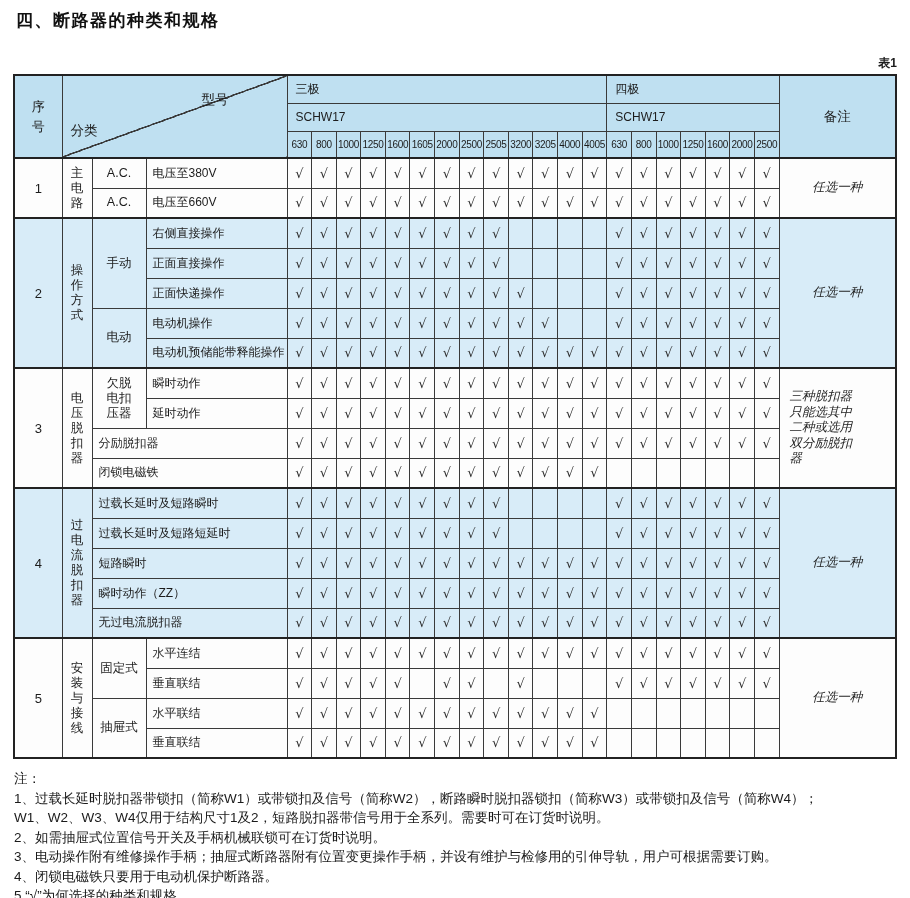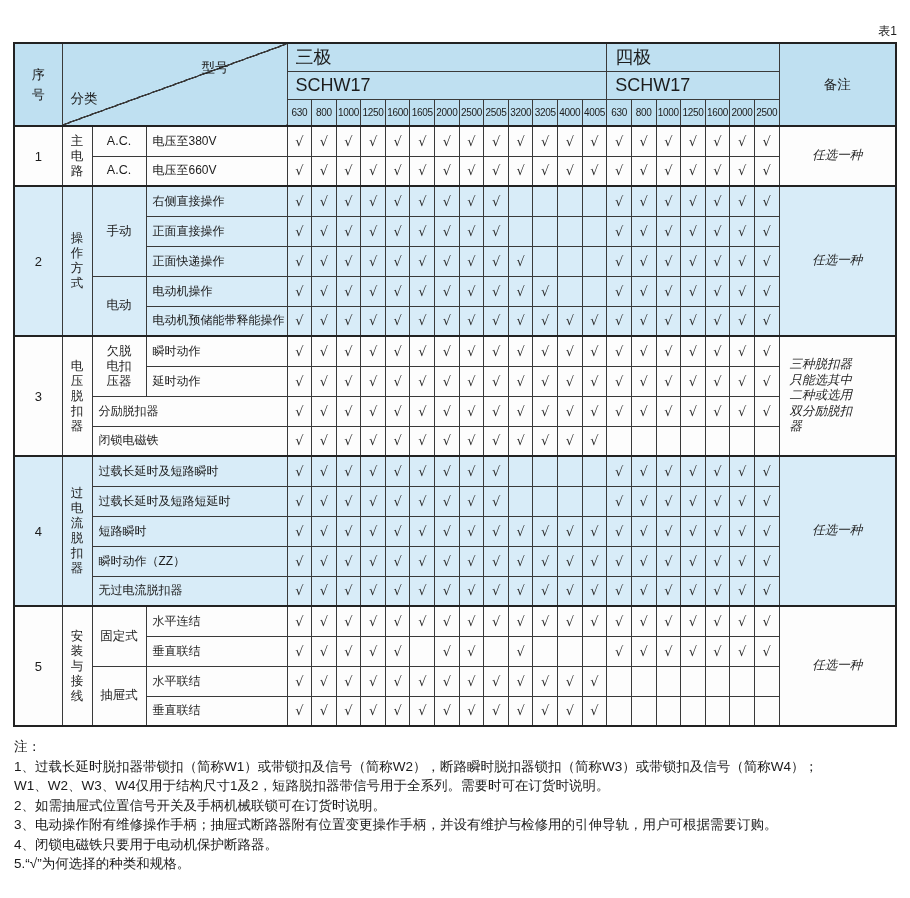--- a/index.html
+++ b/index.html
@@ -12,38 +12,39 @@
   }
   .title {
     font-size:17px; font-weight:bold;
     padding:9px 0 0 16px;
     letter-spacing:1.5px;
     color:#111;
   }
   .table-tag {
     text-align:right; font-size:12px;
     margin:23px 13px 2px 0;
+    font-weight:bold;
   }
   table {
     border-collapse:collapse; table-layout:fixed;
     margin-left:13px; width:884px;
     border:2px solid var(--border-dark);
   }
   th, td {
     border:1px solid var(--border);
     padding:0; overflow:hidden;
     font-weight:normal;
     vertical-align:middle;
   }
   thead th { background:var(--hdr-blue); }
   thead tr.h1 { height:28px; }
   thead tr.h2 { height:28px;padding-left:44px; }
   thead tr.h3 { height:27px; }
   thead tr.h3 th { border-bottom:2px solid var(--border-dark); }
-  .pole, .series { text-align:left; padding-left:8px; font-size:18px; }
+  .pole, .series { text-align:left; padding-left:8px; font-size:12px; }
   .colnum { font-size:10px; text-align:center; letter-spacing:-0.3px; }
   .seq-cell { font-size:13px; white-space:pre-line; line-height:20px; text-align:center; }
   .remark-hd { text-align:center; font-size:13.5px; }
   .diag {
     position:relative;
     background-color:var(--hdr-blue);
     background-image:linear-gradient(to bottom right,
       transparent calc(50% - 0.8px),
       var(--border) calc(50% - 0.8px),
       var(--border) calc(50% + 0.8px),
@@ -64,20 +65,21 @@
   .remark { text-align:center; font-size:12.5px; white-space:pre-line; line-height:15.5px;font-style:italic; }
   .remark.left { text-align:left; padding-left:10px; }
 
   .notes { margin:10px 8px 0 14px; font-size:13.5px; line-height:19.5px; color:#1a1a1a; }
   .notes .note-line { white-space:nowrap; }
 </style>
 </head>
 <body>
 
 <div class="page">
+  <div class="title">四、断路器的种类和规格</div>
   <div class="table-tag">表1</div>
 
   <table>
     <colgroup id="cols">
         <col style="width: 48px;">
         <col style="width: 30px;">
         <col style="width: 54px;">
         <col style="width: 141px;">
         <col style="width: 24.6px;">
         <col style="width: 24.6px;">

